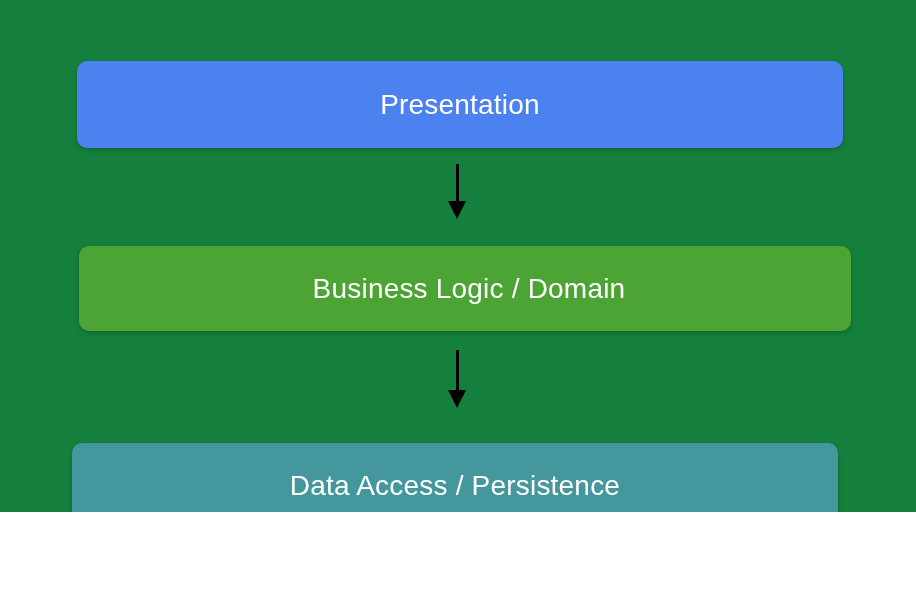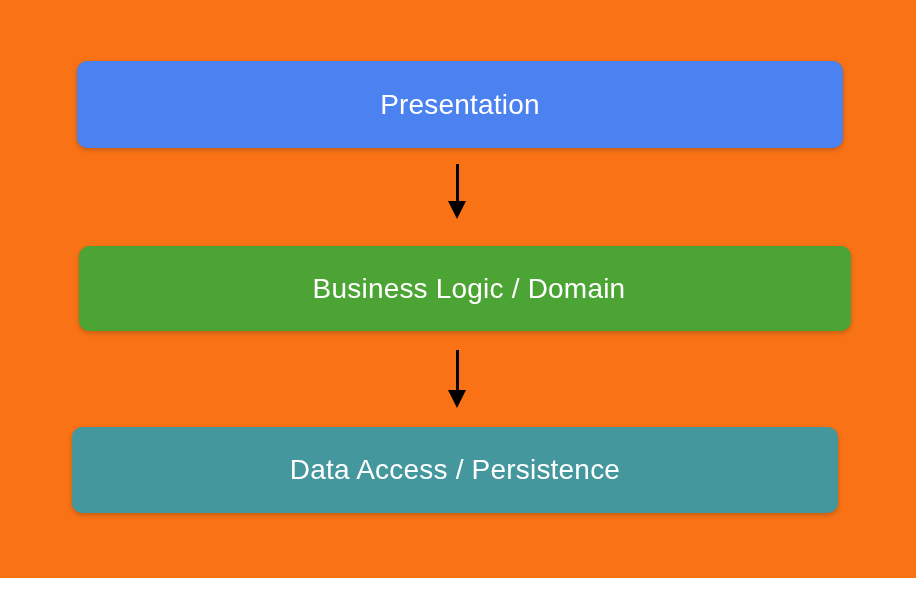--- a/index.html
+++ b/index.html
@@ -4,22 +4,22 @@
 <style>
   html, body {
     margin: 0;
     padding: 0;
     background: #ffffff;
     font-family: "Liberation Sans", "DejaVu Sans", sans-serif;
   }
   .canvas {
     position: relative;
     width: 916px;
-    height: 578px;
-    background: #f97316;
+    height: 512px;
+    background: #15803d;
     overflow: hidden;
   }
   .layer-box {
     position: absolute;
     border-radius: 10px;
     display: flex;
     align-items: center;
     justify-content: center;
     box-shadow: 0 2px 5px rgba(0,0,0,0.22);
   }
@@ -73,17 +73,17 @@
 
   <div class="layer-box box-business" style="background: rgb(76, 164, 52);">
     <span class="layer-label">Business Logic / Domain</span>
   </div>
 
   <div class="down-arrow arrow-2">
     <div class="shaft"></div>
     <div class="head"></div>
   </div>
 
-  <div class="layer-box box-data" style="background: rgb(68, 152, 157);">
+  <div class="layer-box box-data" style="background: rgb(68, 152, 157); margin-top: 16px;">
     <span class="layer-label">Data Access / Persistence</span>
   </div>
 
 </div>
 
 </body></html>

